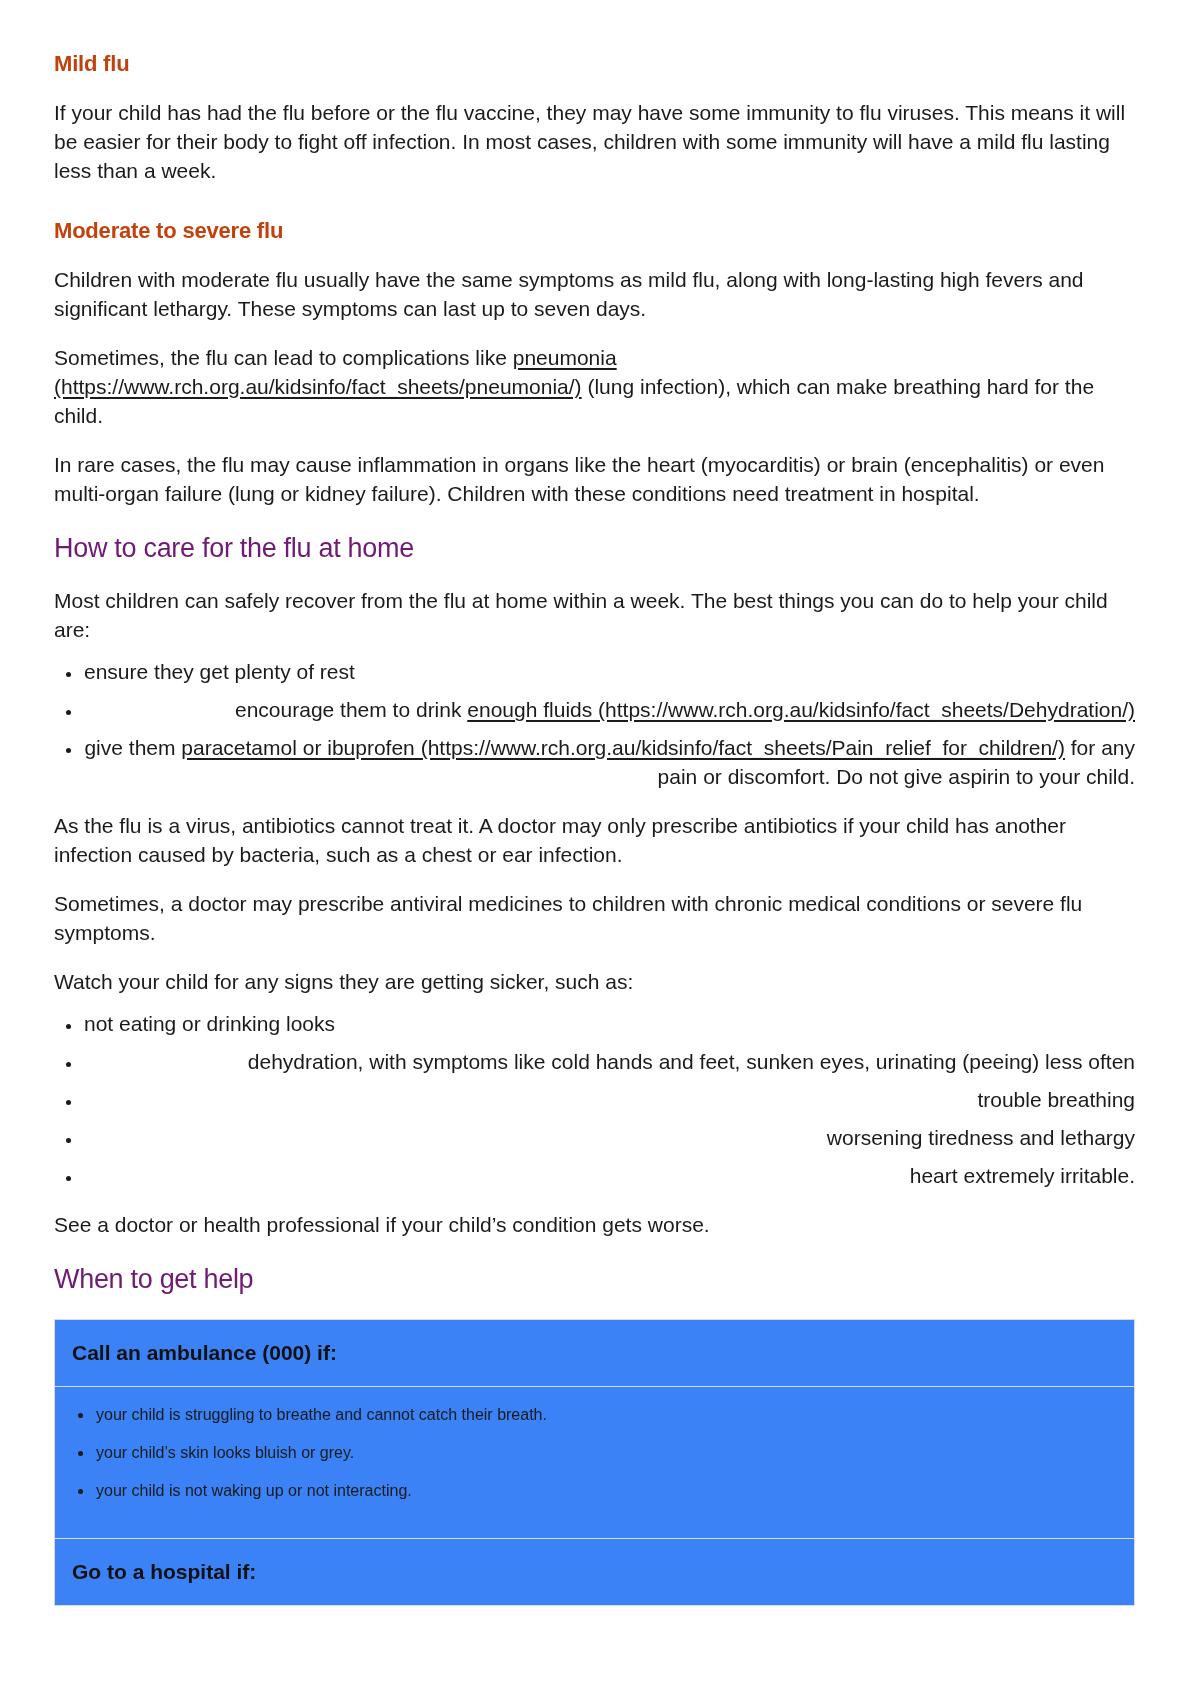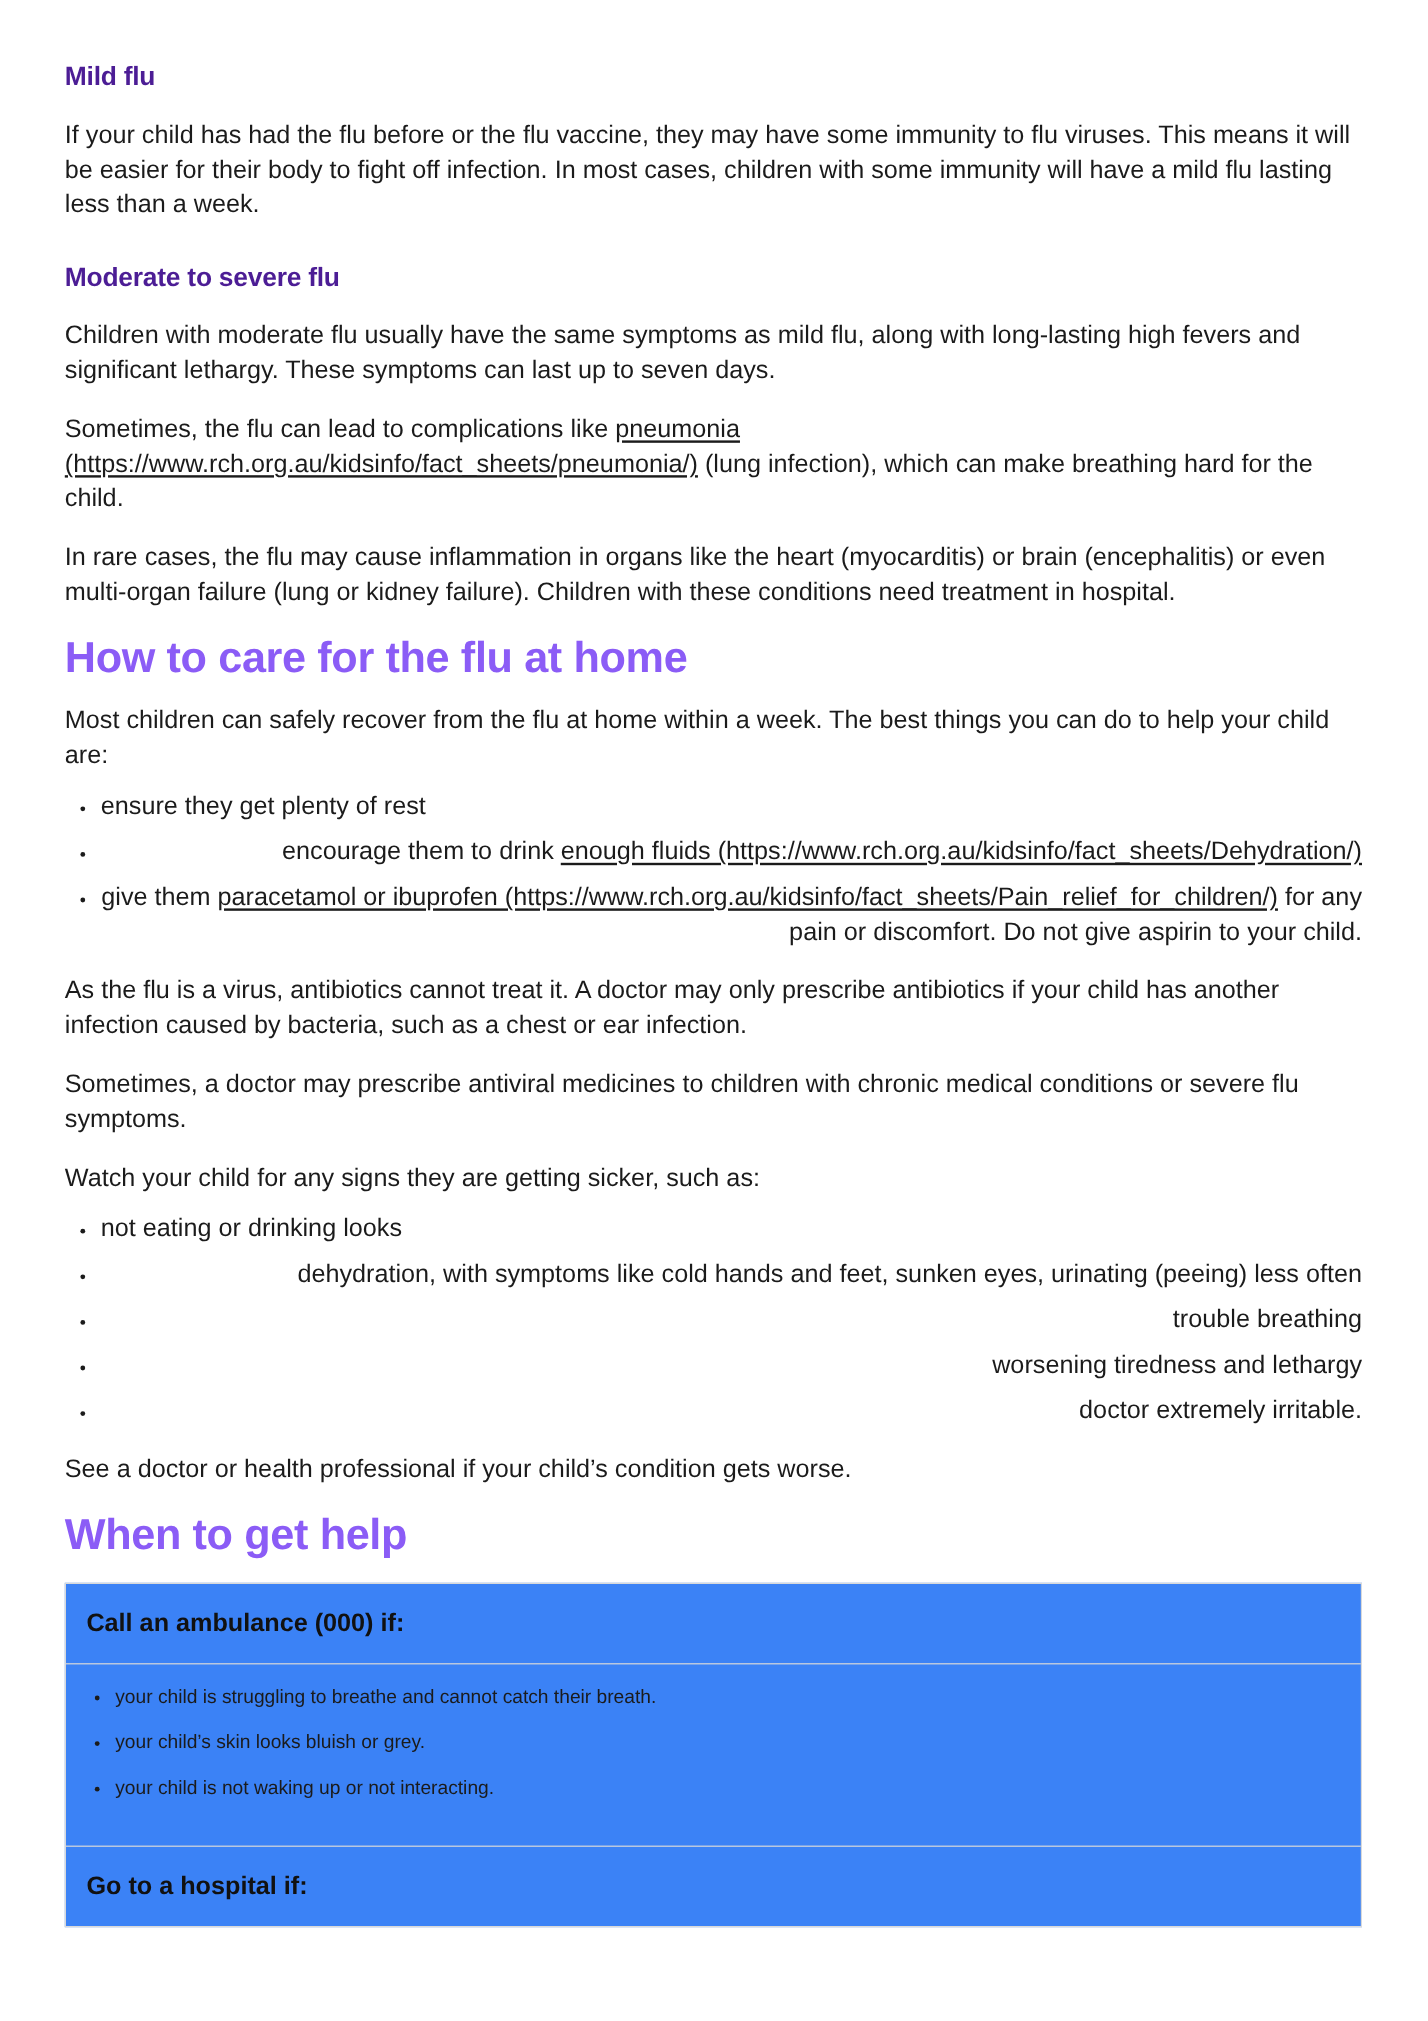--- a/index.html
+++ b/index.html
@@ -13,27 +13,27 @@
     box-sizing: border-box;
     width: 1190px;
     padding: 50px 55px 0 54px;
   }
   .page p {
     font-size: 21px; line-height: 29px;
     margin: 20px 0 0;
   }
   h3.sub-heading {
     font-size: 22px; line-height: 28px; font-weight: 700;
-    color: #4c1d95; letter-spacing: -0.2px;
+    color: #c2410c; letter-spacing: -0.2px;
     margin: 32px 0 0;
   }
   h3.sub-heading.first { margin-top: 0; }
   h2.section-heading {
-    font-size: 36px; line-height: 36px; font-weight: 700;
-    color: #8b5cf6; letter-spacing: -0.3px;
+    font-size: 27px; line-height: 36px; font-weight: 400;
+    color: #701a75; letter-spacing: -0.3px;
     margin: 22px 0 0;
   }
   ul.doc-list {
     margin: 13px 0 0; padding: 0 0 0 28px;
     list-style: disc;
   }
   ul.doc-list li {
     font-size: 21px; line-height: 29px;
     padding-left: 2px;
   }
@@ -87,21 +87,21 @@
     <li><span>give them </span><a class="link">paracetamol or ibuprofen (https://www.rch.org.au/kidsinfo/fact_sheets/Pain_relief_for_children/)</a><span> for any pain or discomfort. Do not give aspirin to your child.</span></li>
   </ul>
   <p>As the flu is a virus, antibiotics cannot treat it. A doctor may only prescribe antibiotics if your child has another infection caused by bacteria, such as a chest or ear infection.</p>
   <p>Sometimes, a doctor may prescribe antiviral medicines to children with chronic medical conditions or severe flu symptoms.</p>
   <p>Watch your child for any signs they are getting sicker, such as:</p>
   <ul class="doc-list">
     <li>not eating or drinking looks</li>
     <li>dehydration, with symptoms like cold hands and feet, sunken eyes, urinating (peeing) less often</li>
     <li>trouble breathing</li>
     <li>worsening tiredness and lethargy</li>
-    <li>doctor extremely irritable.</li>
+    <li>heart extremely irritable.</li>
   </ul>
   <p>See a doctor or health professional if your child’s condition gets worse.</p>
 
   <h2 class="section-heading">When to get help</h2>
 
   <section class="help-box">
     <div class="box-header">Call an ambulance (000) if:</div>
     <div class="box-list">
       <ul>
         <li>your child is struggling to breathe and cannot catch their breath.</li>

